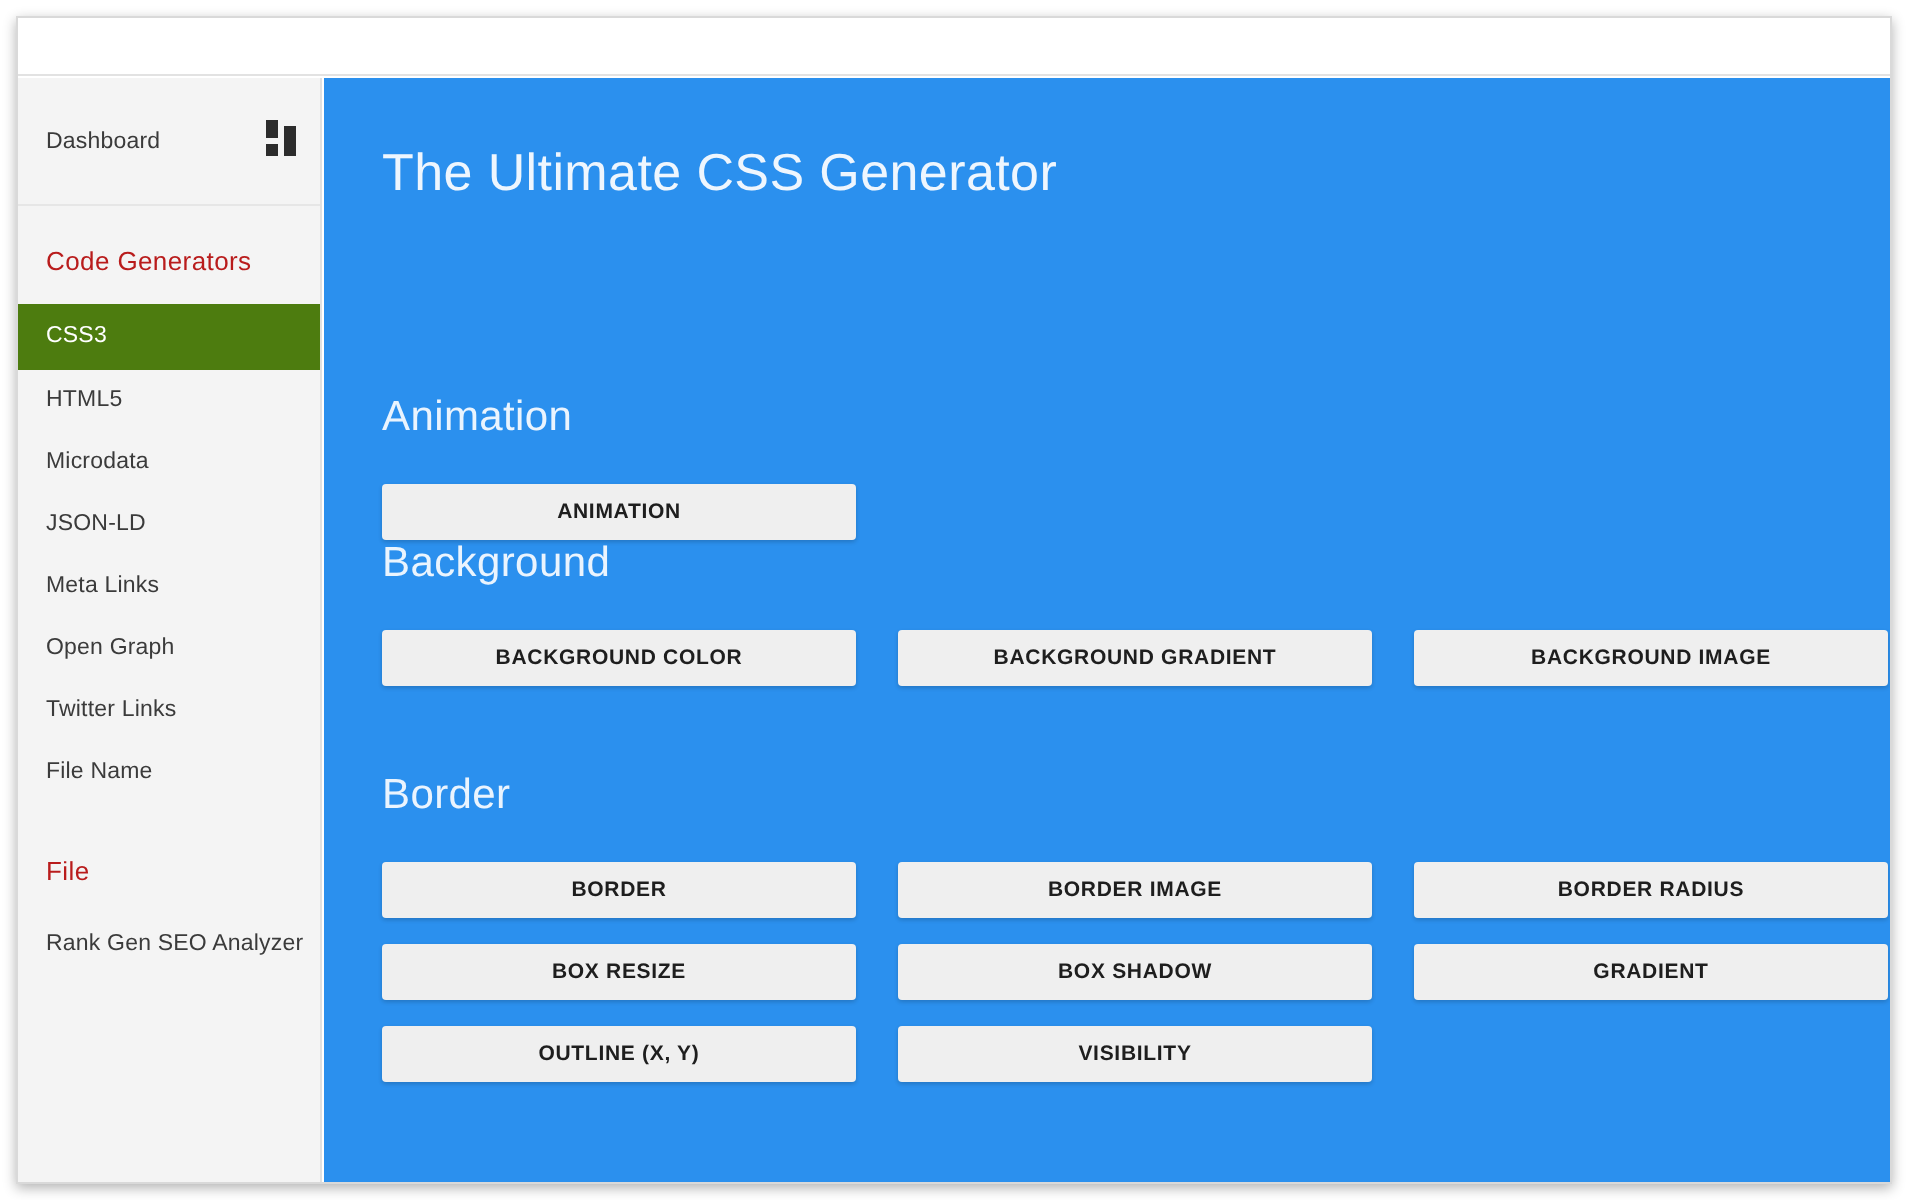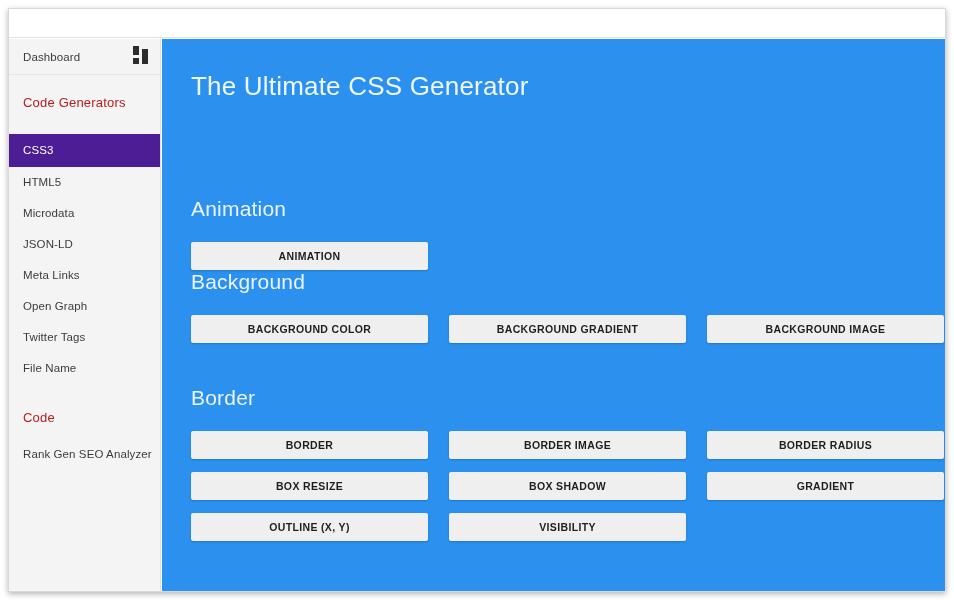--- a/index.html
+++ b/index.html
@@ -41,21 +41,21 @@
     left: 0;
     top: 30px;
     width: 152px;
     height: 554px;
     background: #f4f4f4;
     border-right: 1px solid #e0e0e0;
   }
 
   .dash-row {
     position: relative;
-    height: 36px;
+    height: 64px;
     display: flex;
     align-items: center;
     padding: 0 12px 0 14px;
     border-bottom: 1px solid #e6e6e6;
   }
   .dash-label {
     font-size: 11.5px;
     color: #3b3b3b;
     letter-spacing: .1px;
     flex: 1;
@@ -86,25 +86,24 @@
 
   .nav-item {
     display: block;
     font-size: 11.5px;
     color: #3b3b3b;
     padding: 9px 0 9px 14px;
     letter-spacing: .1px;
     line-height: 13px;
   }
   .nav-item.active {
-    background: #4c1d95;
+    background: #4d7c0f;
     color: #ffffff;
     padding-top: 10px;
     padding-bottom: 10px;
-    margin-top: 10px;
   }
 
   
   .main {
     position: absolute;
     left: 153px;
     top: 30px;
     width: 785px;
     height: 554px;
     background: #2b90ee;
@@ -176,24 +175,24 @@
     </div>
 
     <div class="nav-section">Code Generators</div>
 
     <div class="nav-item active">CSS3</div>
     <div class="nav-item">HTML5</div>
     <div class="nav-item">Microdata</div>
     <div class="nav-item">JSON-LD</div>
     <div class="nav-item">Meta Links</div>
     <div class="nav-item">Open Graph</div>
-    <div class="nav-item">Twitter Tags</div>
+    <div class="nav-item">Twitter Links</div>
     <div class="nav-item">File Name</div>
 
-    <div class="nav-section links">Code</div>
+    <div class="nav-section links">File</div>
 
     <div class="nav-item">Rank Gen SEO Analyzer</div>
   </div>
 
   <div class="main">
 
     <h1 class="page-title">The Ultimate CSS Generator</h1>
 
     <h2 class="section-title section-animation">Animation</h2>
     <div class="btn-grid">

